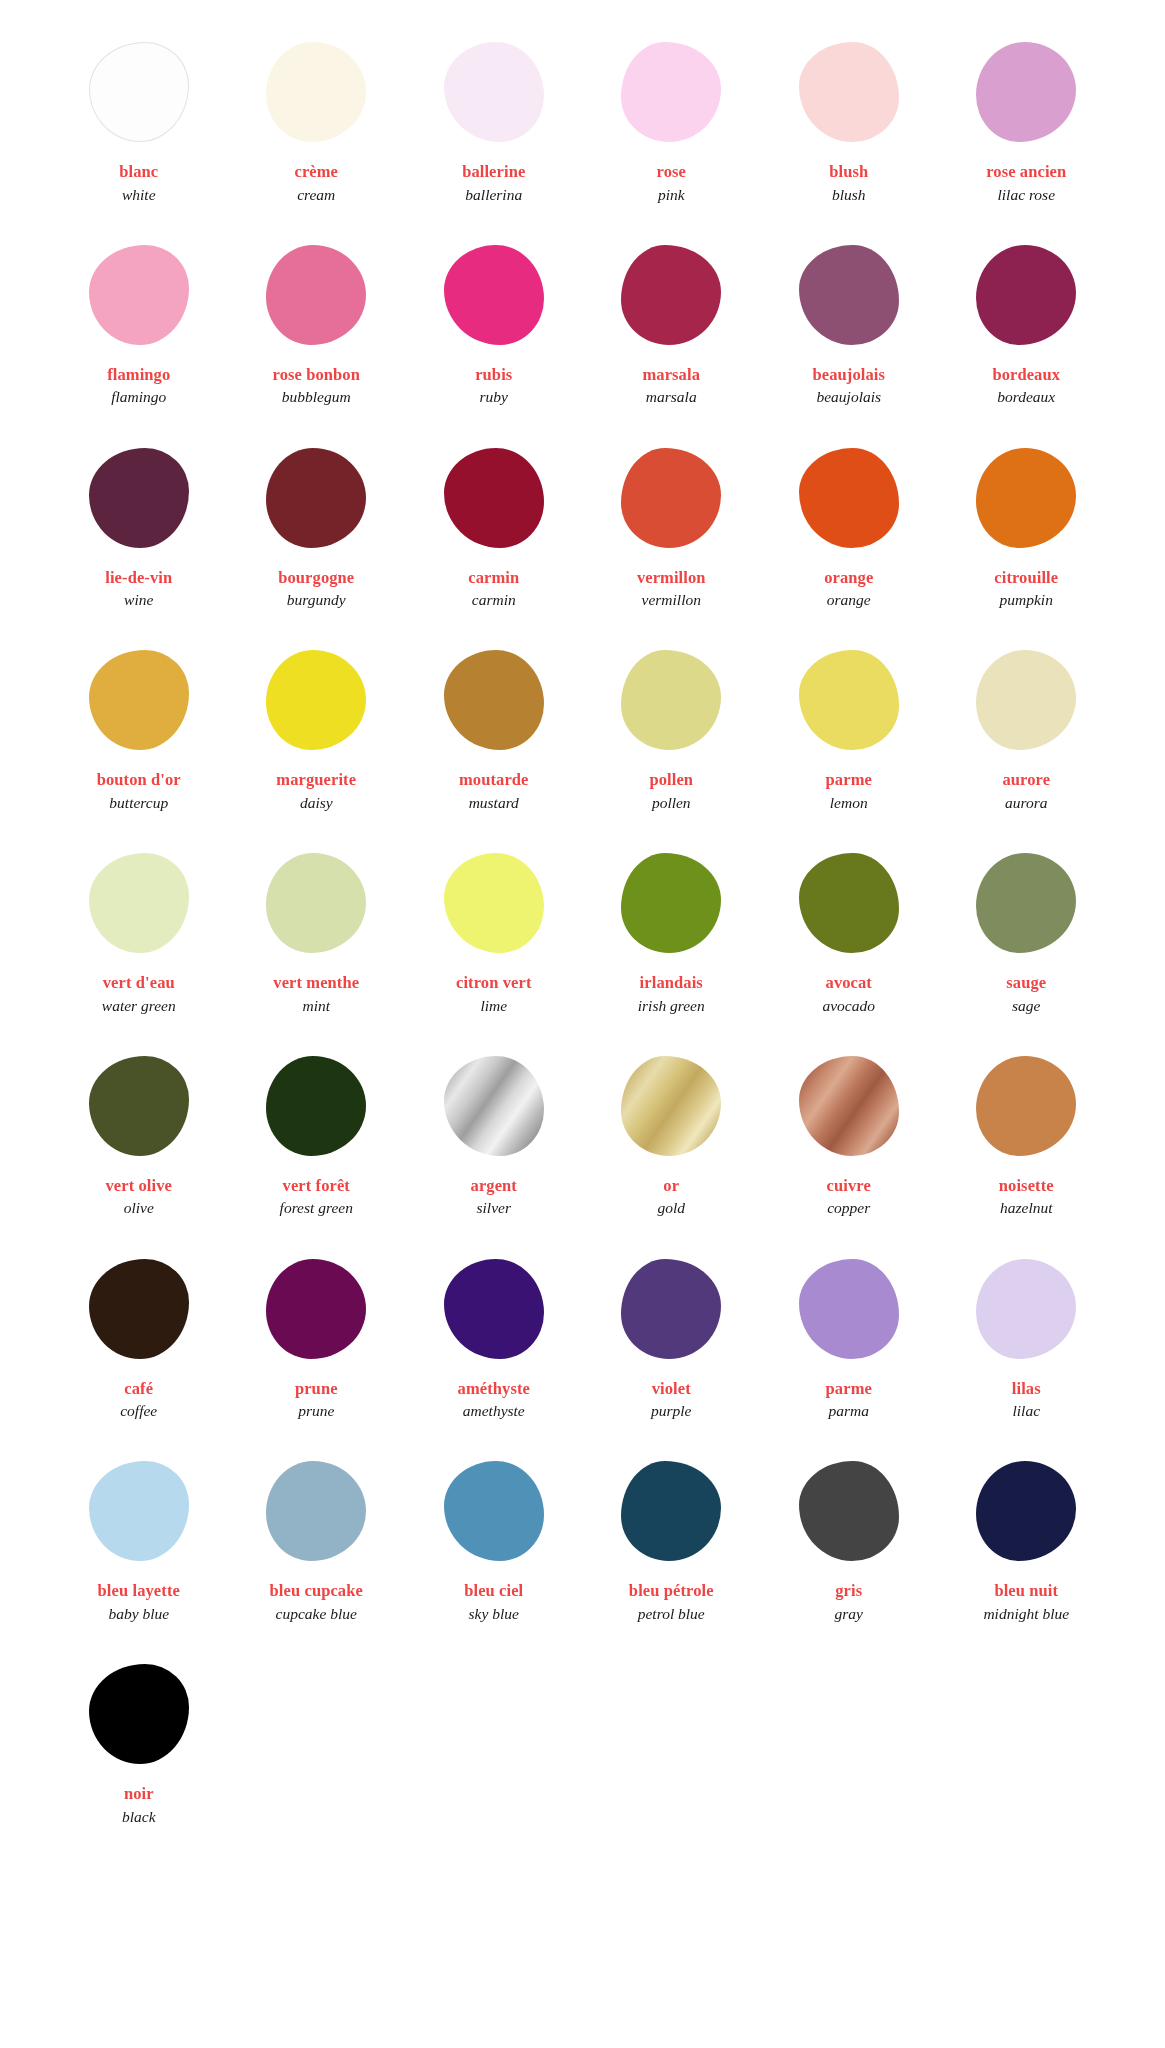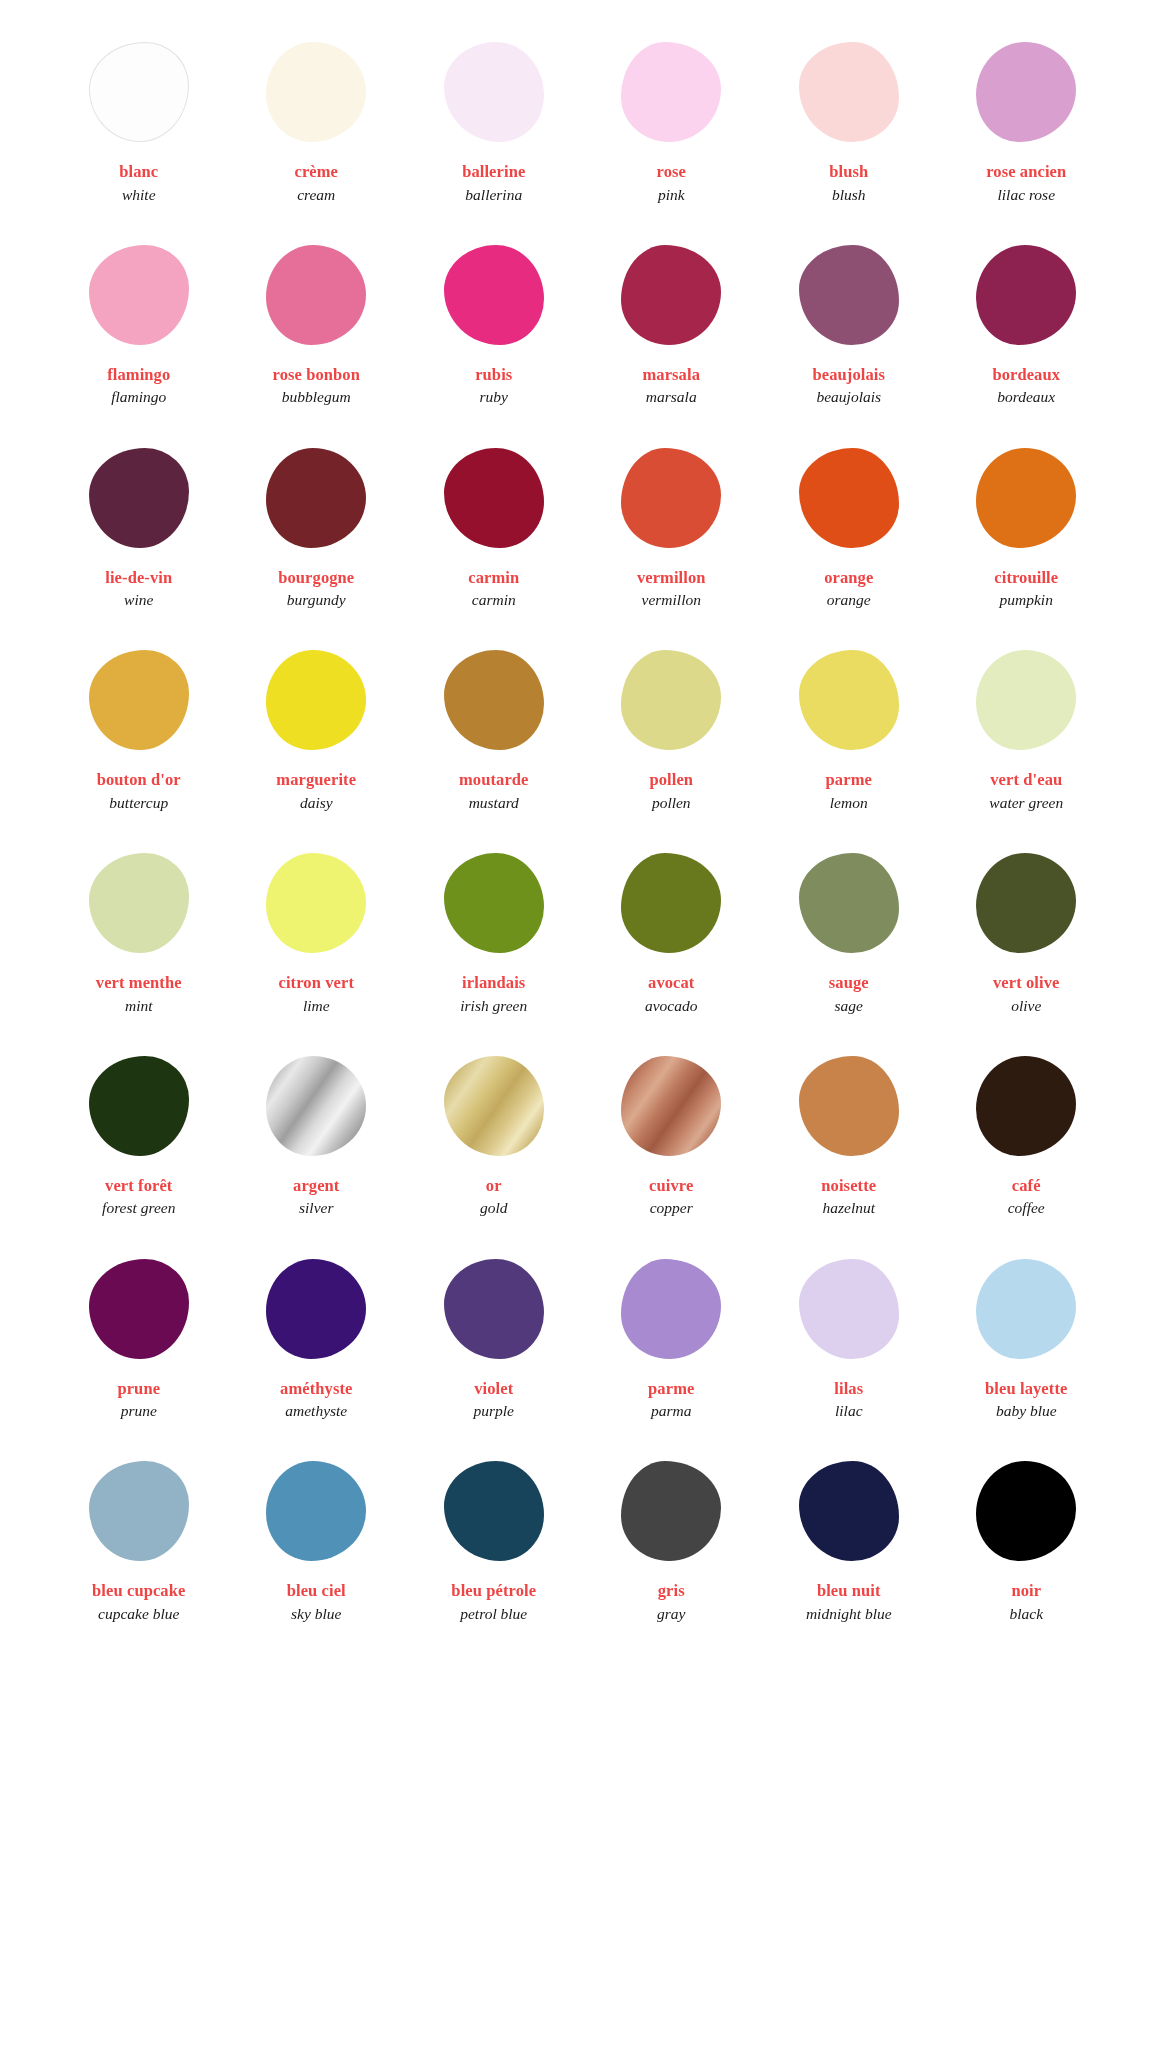--- a/index.html
+++ b/index.html
@@ -240,20 +240,27 @@
     </div>
     <div class="swatch-cell">
       <div class="blob-wrap">
         <div class="blob" style="background: rgb(233, 220, 96);"></div>
       </div>
       <div class="label-fr">parme</div>
       <div class="label-en">lemon</div>
     </div>
     <div class="swatch-cell">
       <div class="blob-wrap">
+        <div class="blob" style="background: rgb(233, 226, 187);"></div>
+      </div>
+      <div class="label-fr">aurore</div>
+      <div class="label-en">aurora</div>
+    </div>
+    <div class="swatch-cell">
+      <div class="blob-wrap">
         <div class="blob" style="background: rgb(226, 236, 190);"></div>
       </div>
       <div class="label-fr">vert d'eau</div>
       <div class="label-en">water green</div>
     </div>
     <div class="swatch-cell">
       <div class="blob-wrap">
         <div class="blob" style="background: rgb(213, 224, 172);"></div>
       </div>
       <div class="label-fr">vert menthe</div>

